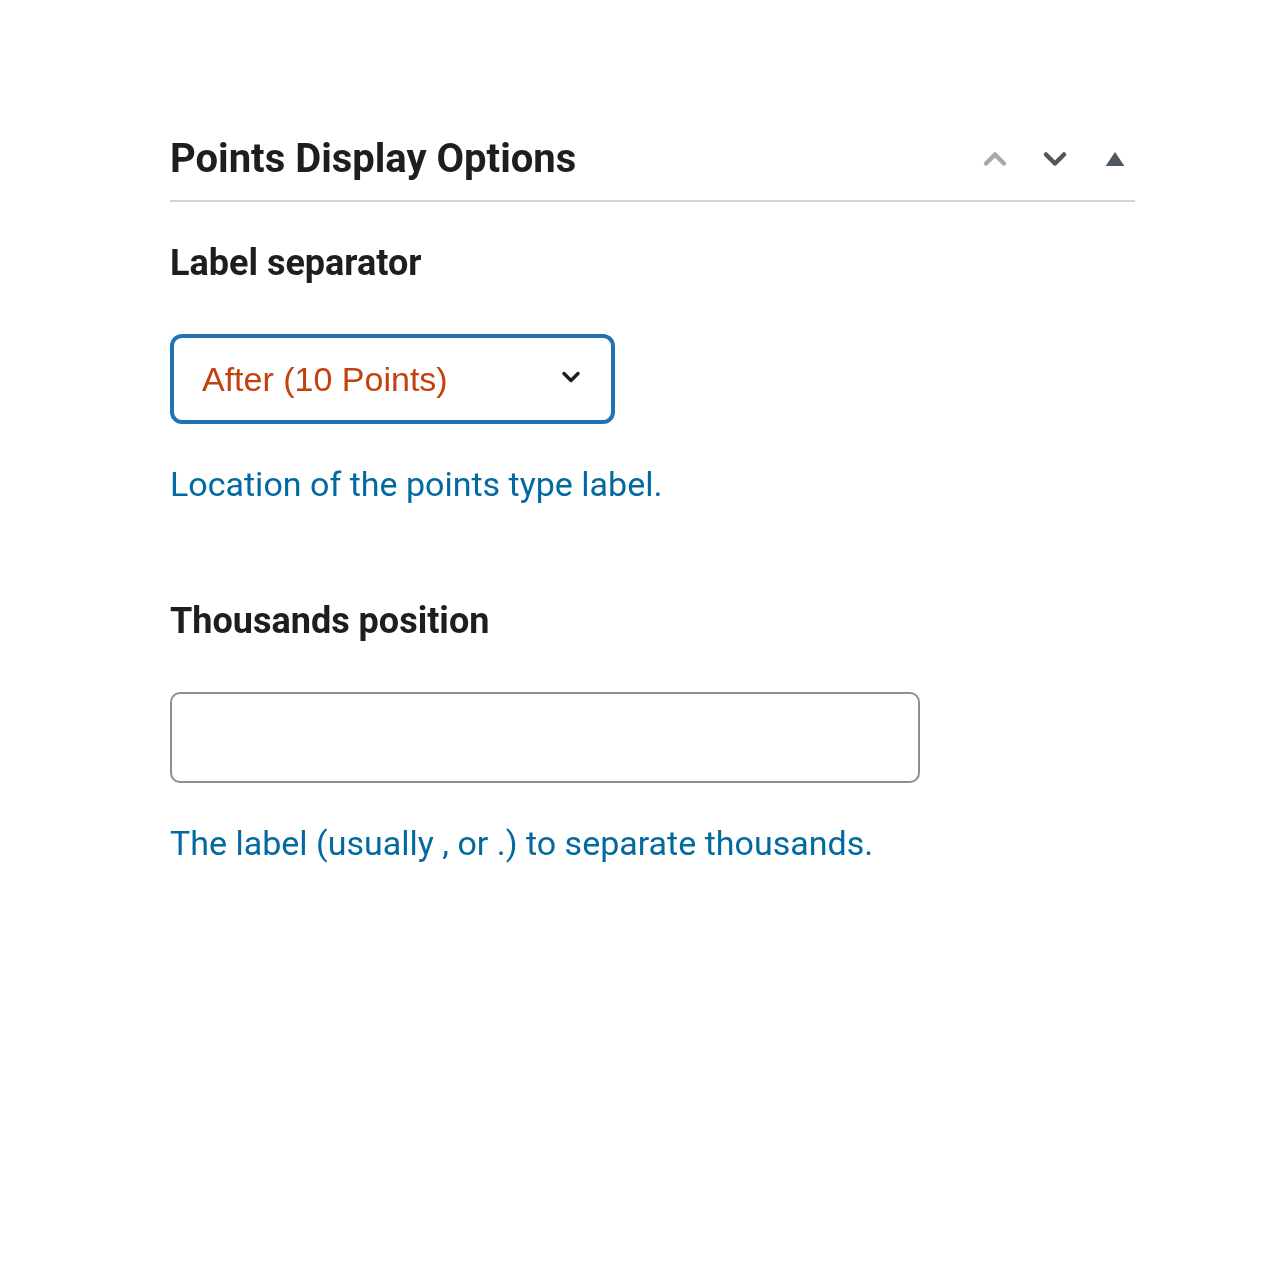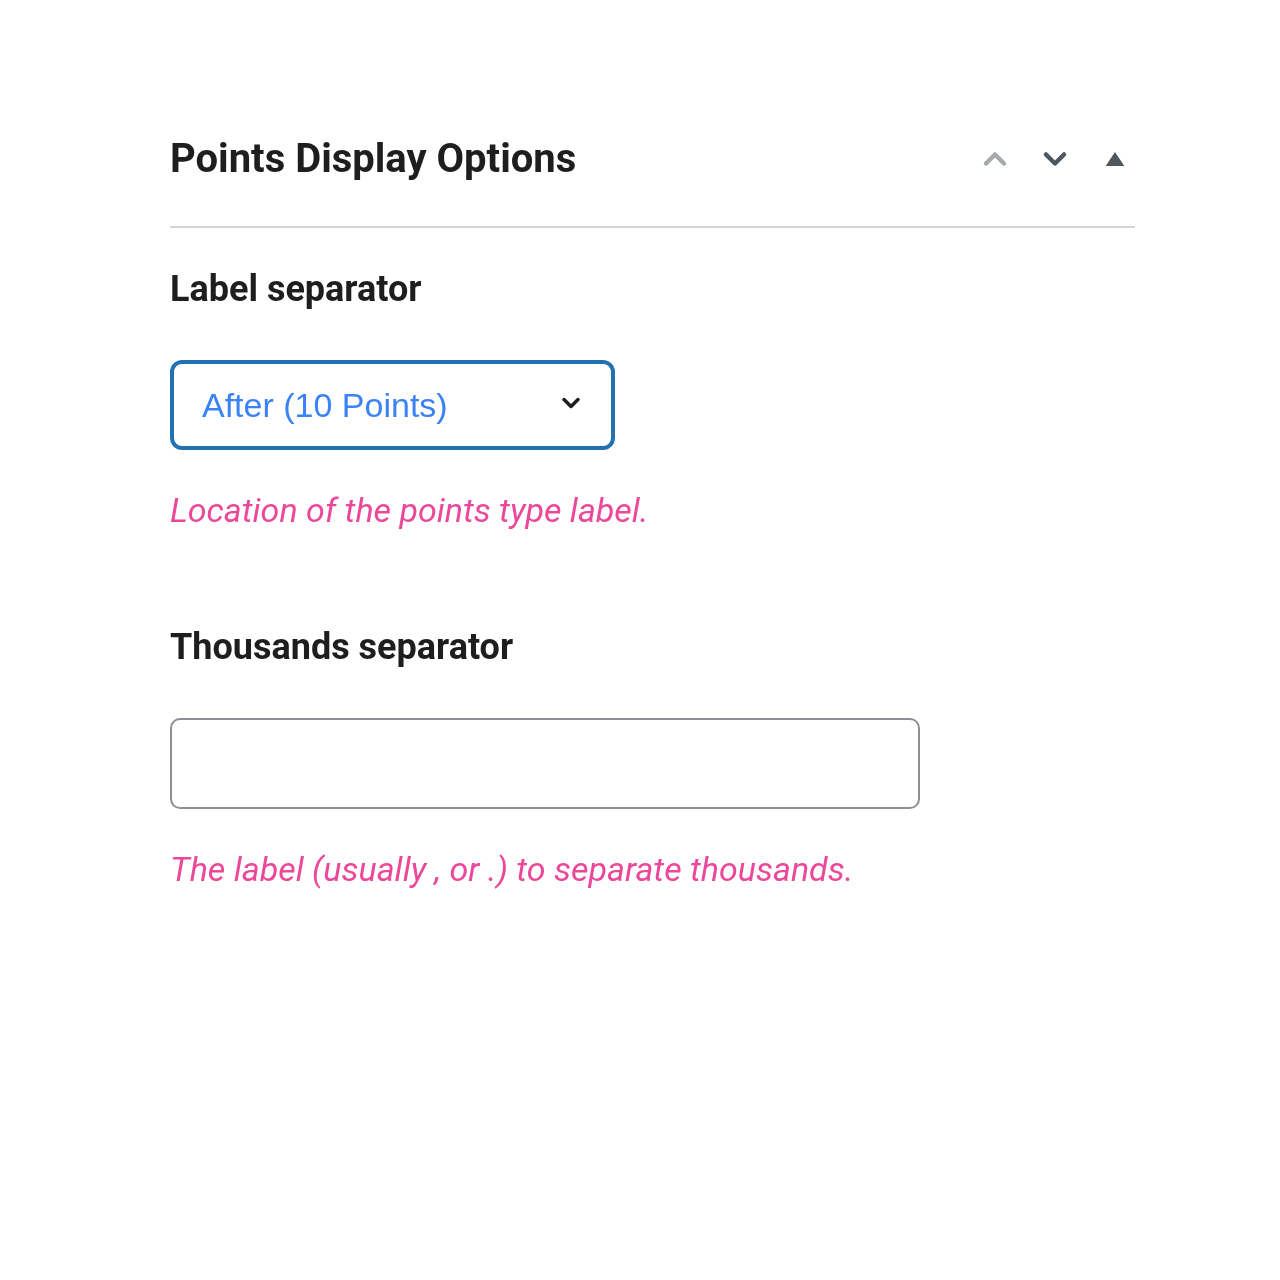--- a/index.html
+++ b/index.html
@@ -11,21 +11,21 @@
       font-family: -apple-system, BlinkMacSystemFont, "Segoe UI", Roboto, Helvetica, Arial, sans-serif;
       background: #ffffff;
       width: 1280px;
       height: 1280px;
       padding: 135px 145px 0 170px;
     }
     .panel-header {
       display: flex;
       align-items: center;
       justify-content: space-between;
-      padding-bottom: 44px;
+      padding-bottom: 18px;
       border-bottom: 2px solid #d4d4d4;
       margin-bottom: 40px;
       gap: 48px;
     }
     .panel-title {
       font-size: 40px;
       font-weight: 700;
       color: #1e1e1e;
     }
     .panel-controls {
@@ -57,21 +57,21 @@
     }
     .select-control {
       appearance: none;
       -webkit-appearance: none;
       background: #ffffff;
       border: 4px solid #2271b1;
       border-radius: 12px;
       padding: 22px 85px 22px 28px;
       font-size: 34px;
       font-weight: 400;
-      color: #3b82f6;
+      color: #c2410c;
       cursor: pointer;
       min-width: 445px;
     }
     .select-chevron {
       position: absolute;
       right: 30px;
       top: 50%;
       transform: translateY(-50%);
       pointer-events: none;
     }
@@ -80,22 +80,21 @@
       background: #ffffff;
       border: 2px solid #8c8f94;
       border-radius: 10px;
       padding: 24px 20px;
       font-size: 34px;
       color: #1e1e1e;
       margin-bottom: 35px;
     }
     .field-description {
       font-size: 34px;
-      font-style: italic;
-      color: #ec4899;
+      color: #0369a1;
       line-height: 1.5;
       max-width: 750px;
     }
   </style>
 </head>
 <body>
 
 <div class="panel-header">
   <h2 class="panel-title">Points Display Options</h2>
   <div class="panel-controls">
@@ -126,16 +125,16 @@
     <span class="select-chevron">
       <svg width="28" height="28" viewBox="0 0 24 24" fill="none" stroke="#1e1e1e" stroke-width="3" stroke-linecap="round" stroke-linejoin="round">
         <polyline points="6 9 12 15 18 9"></polyline>
       </svg>
     </span>
   </div>
   <p class="field-description">Location of the points type label.</p>
 </div>
 
 <div class="field-group">
-  <div class="field-label">Thousands separator</div>
+  <div class="field-label">Thousands position</div>
   <input type="text" class="text-input" value="" style="">
   <p class="field-description">The label (usually , or .) to separate thousands.</p>
 </div>
 
 </body></html>

